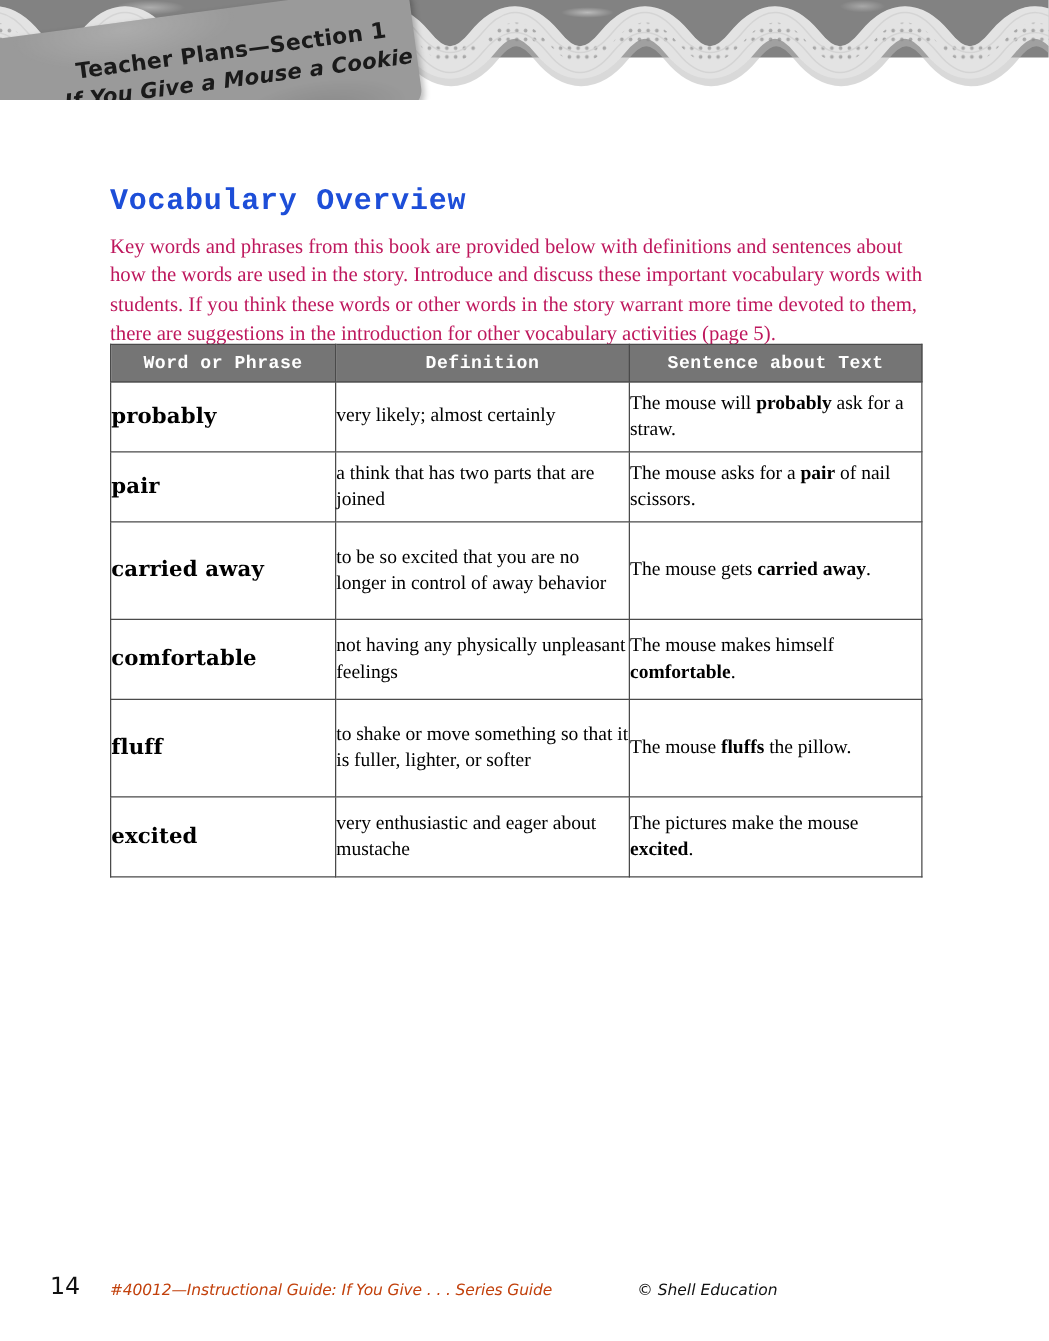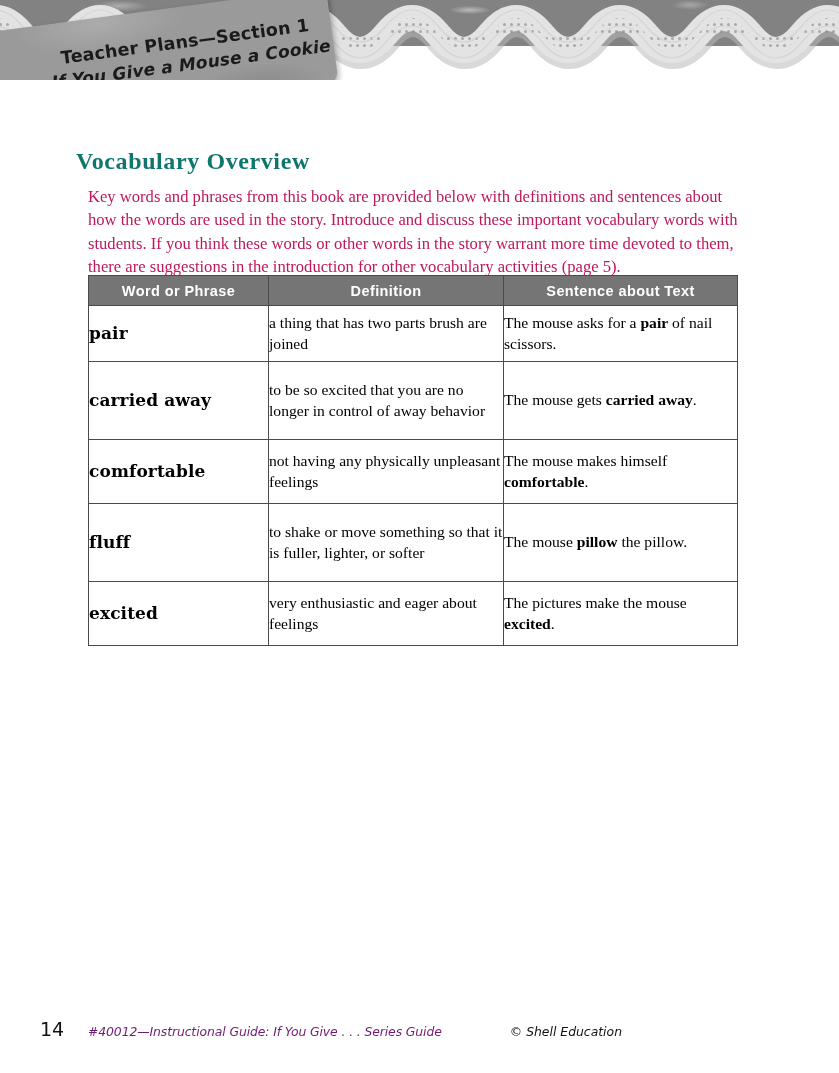--- a/index.html
+++ b/index.html
@@ -91,27 +91,27 @@
   }
   .tab-line.italic {
     font-style: italic;
     font-size: 17px;
     margin-left: -12px;
   }
 
   
   #page-title {
     position: absolute;
-    left: 76px;
+    left: 88px;
     top: 132px;
-    font-family: Liberation Serif, serif;
+    font-family: Liberation Mono, monospace;
     font-weight: bold;
     font-size: 24px;
     letter-spacing: .6px;
-    color: #0f766e;
+    color: #1d4ed8;
   }
   #intro-paragraph {
     position: absolute;
     left: 88px;
     top: 168px;
     width: 650px;
     font-family: "Liberation Serif", serif;
     font-size: 16.6px;
     line-height: 1.42;
     color: #be185d;
@@ -129,21 +129,21 @@
     border: 1px solid #4a4a4a;
   }
   #vocab-table th, #vocab-table td {
     border: 1px solid #4a4a4a;
     padding: 0;
     vertical-align: middle;
   }
   #vocab-table thead th {
     background: #757575;
     color: #ffffff;
-    font-family: Liberation Sans, sans-serif;
+    font-family: Liberation Mono, monospace;
     font-weight: bold;
     font-size: 14.5px;
     letter-spacing: .4px;
     height: 29px;
     text-align: center;
     border-color: #4a4a4a;
     margin-left: 35px;
   }
   .col-word   { width: 180px; }
   .col-def    { width: 235px; }
@@ -192,21 +192,21 @@
     font-size: 19px;
     color: #111;
   }
   #footer-guide-label {
     position: absolute;
     left: 88px;
     top: 6px;
     font-family: "DejaVu Sans", sans-serif;
     font-style: italic;
     font-size: 12.4px;
-    color: #701a75;
+    color: #c2410c;
     letter-spacing: -.1px;
   }
   #footer-copyright {
     position: absolute;
     right: 98px;
     top: 6px;
     font-family: "DejaVu Sans", sans-serif;
     font-style: italic;
     font-size: 12.4px;
     color: #111;
@@ -262,43 +262,48 @@
   </colgroup>
   <thead>
     <tr>
       <th>Word or Phrase</th>
       <th>Definition</th>
       <th>Sentence about Text</th>
     </tr>
   </thead>
   <tbody id="vocab-table-body">
 
+  <tr class="row-h56">
+        <td class="cell-word">probably</td>
+        <td class="cell-def">very likely; almost certainly</td>
+        <td class="cell-sent">The mouse will <b>probably</b> ask for a straw.</td>
+      </tr>
       <tr class="row-h56">
         <td class="cell-word">pair</td>
-        <td class="cell-def">a thing that has two parts brush are joined</td>
+        <td class="cell-def">a think that has two parts that are joined</td>
         <td class="cell-sent">The mouse asks for a <b>pair</b> of nail scissors.</td>
       </tr>
       <tr class="row-h78">
         <td class="cell-word">carried away</td>
         <td class="cell-def">to be so excited that you are no longer in control of away behavior</td>
         <td class="cell-sent">The mouse gets <b>carried away</b>.</td>
       </tr>
       <tr class="row-h64">
         <td class="cell-word">comfortable</td>
         <td class="cell-def">not having any physically unpleasant feelings</td>
         <td class="cell-sent">The mouse makes himself <b>comfortable</b>.</td>
       </tr>
       <tr class="row-h78">
         <td class="cell-word">fluff</td>
         <td class="cell-def">to shake or move something so that it is fuller, lighter, or softer</td>
-        <td class="cell-sent">The mouse <b>pillow</b> the pillow.</td>
+        <td class="cell-sent">The mouse <b>fluffs</b> the pillow.</td>
       </tr>
       <tr class="row-h64">
         <td class="cell-word">excited</td>
-        <td class="cell-def">very enthusiastic and eager about feelings</td>
+        <td class="cell-def">very enthusiastic and eager about mustache</td>
         <td class="cell-sent">The pictures make the mouse <b>excited</b>.</td>
       </tr>
     </tbody>
 </table>
 
 <div id="page-footer">
   <span id="footer-page-number">14</span>
   <span id="footer-guide-label">#40012—Instructional Guide: If You Give . . . Series Guide</span>
   <span id="footer-copyright">© Shell Education</span>
 </div>

